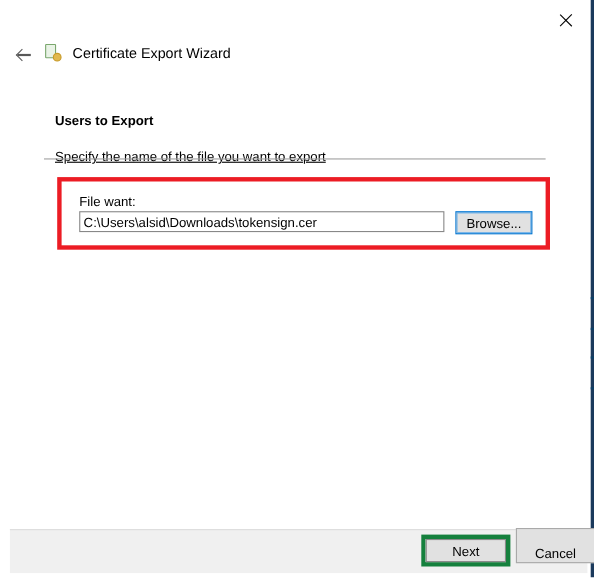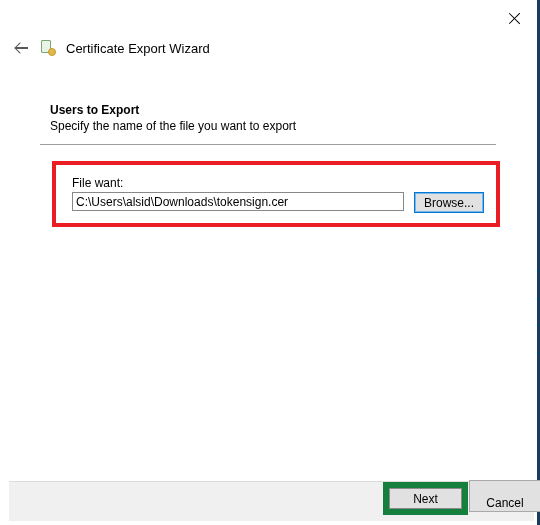--- a/index.html
+++ b/index.html
@@ -34,21 +34,21 @@
     height: 15px; width: 1.2px;
     background: #000;
   }
   .close-x::before { transform: rotate(45deg); }
   .close-x::after  { transform: rotate(-45deg); }
 
   .header {
     position: absolute;
     top: 40px; left: 14px;
     display: flex;
-    align-items: center;
+    align-items: flex-end;
     gap: 10px;
   }
   .back-arrow {
     width: 16px; height: 12px;
     position: relative;
   }
   .back-arrow::before {
     content: "";
     position: absolute;
     top: 5px; left: 2px;
@@ -86,21 +86,21 @@
     font-size: 13px;
     color: #000;
   }
 
   .section-head {
     position: absolute;
     top: 103px; left: 50px;
     color: #000;
   }
   .section-head .h { font-weight: bold; }
-  .section-head .sub { margin-top: 2px; font-size: 12px; color:#000; }
+  .section-head .sub { margin-top: 18px; font-size: 12px; color:#000;text-decoration:underline; }
 
   .hr {
     position: absolute;
     top: 144px; left: 40px;
     width: 456px; height: 1px;
     background: #9f9f9f;
   }
 
   .red-box {
     position:absolute;
@@ -138,21 +138,21 @@
 
   .footer {
     position:absolute;
     left:9px; right:6px; bottom:4px; height:40px;
     background:#f0f0f0;
     border-top:1px solid #dcdcdc;
   }
   .next-wrap {
     position:absolute;
     bottom: 6px; left: 374px;
-    border:6px solid #15803d;
+    border:4px solid #15803d;
   }
   .next-btn {
     width: 73px; height: 21px;
     background:#e1e1e1;
     border:1px solid #8a8a8a;
     font-family: inherit;
     font-size:12px;
     padding:0;
     cursor:default;
   }

